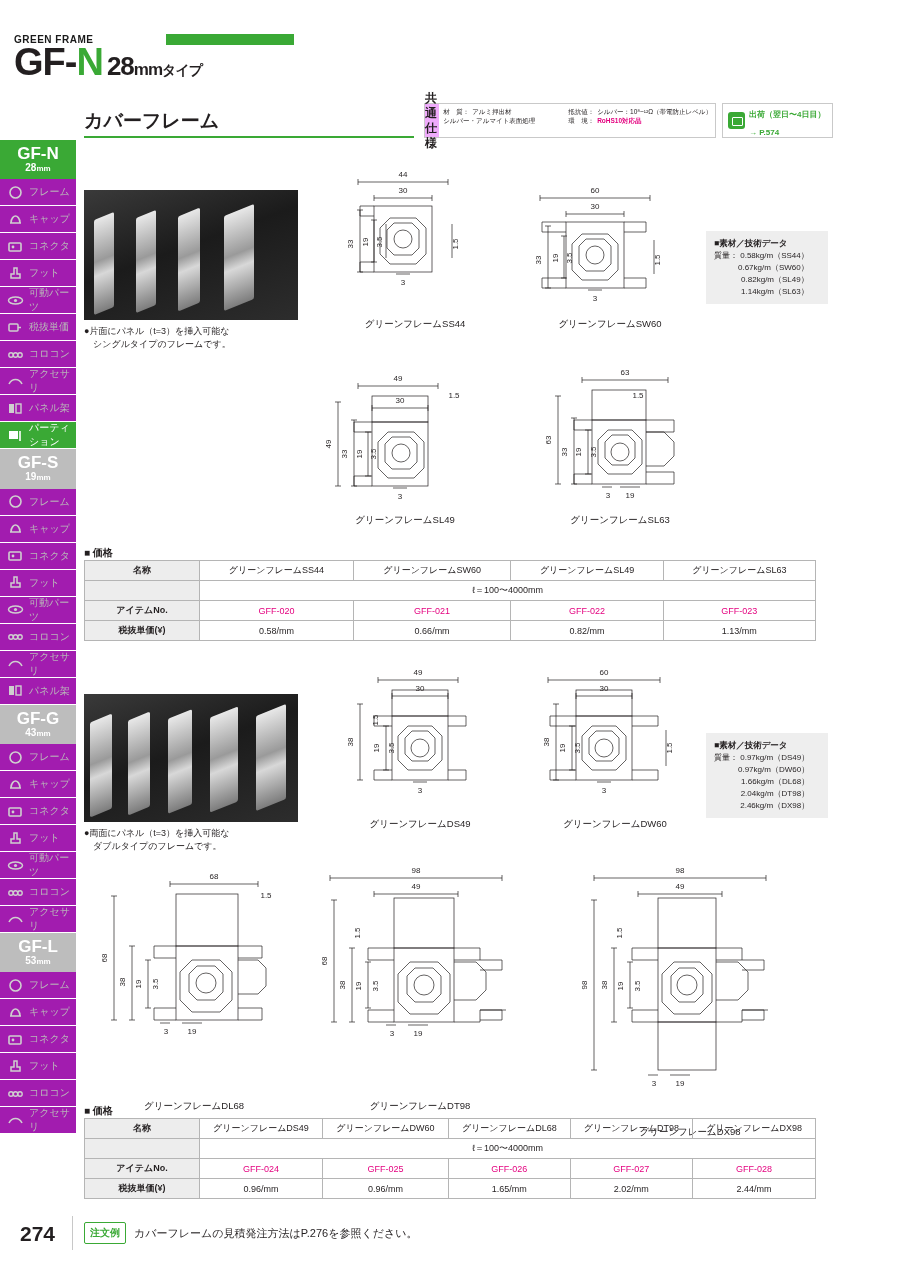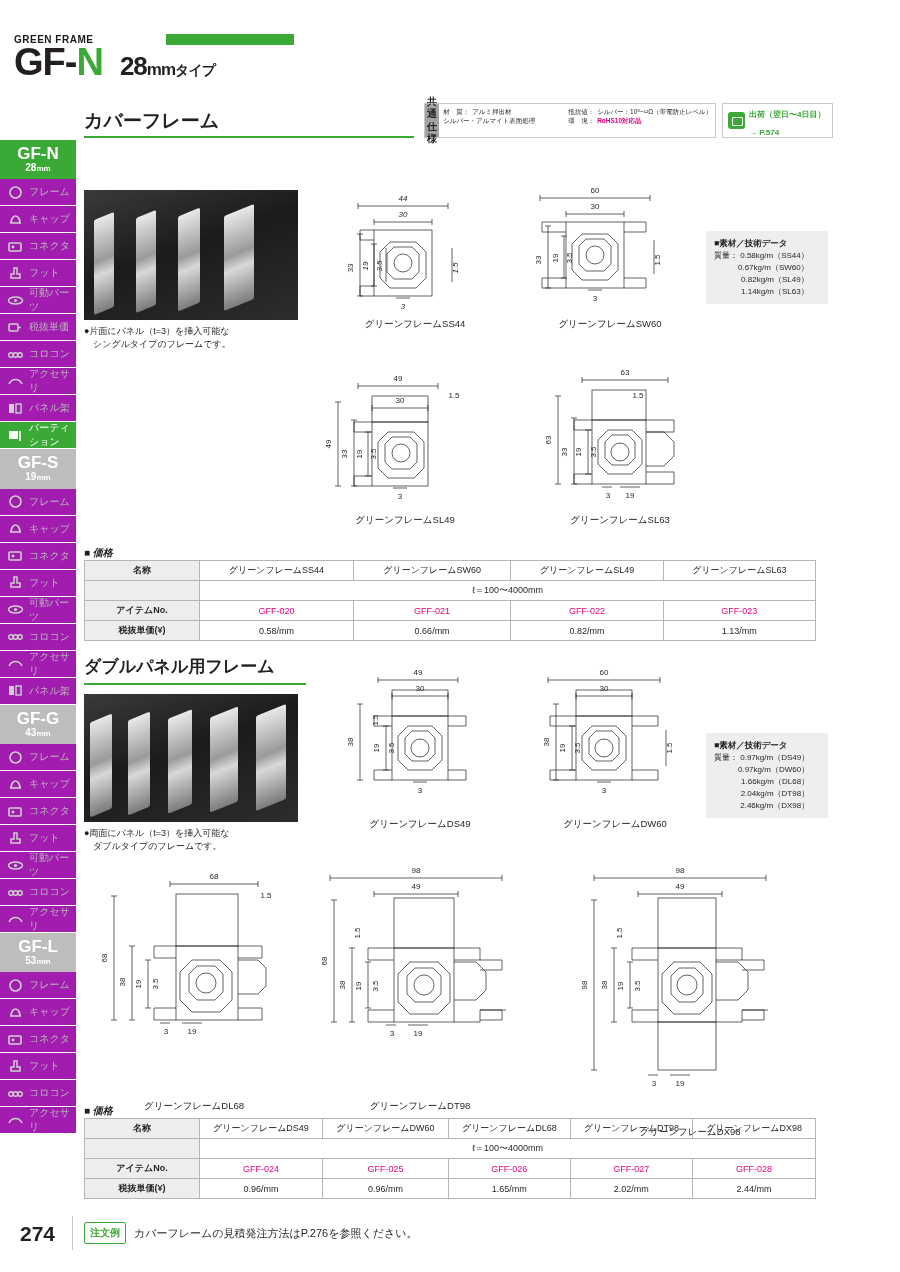--- a/index.html
+++ b/index.html
@@ -8,21 +8,21 @@
     font-family:"Liberation Sans","DejaVu Sans",sans-serif;
     color:#231f20;position:relative;overflow:hidden;
   }
   .page{position:absolute;inset:0;}
 
   
   .hdr{position:absolute;left:14px;top:34px;}
   .hdr .gf-small{font-size:10px;font-weight:bold;color:#1a1a1a;letter-spacing:0.5px;}
   .hdr .gf-main{font-size:38px;font-weight:bold;line-height:0.9;letter-spacing:-1px;}
   .hdr .gf-n{color:#3aa935;}
-  .hdr .size{font-size:26px;font-weight:bold;margin-left:17px;}
+  .hdr .size{font-size:26px;font-weight:bold;margin-left:4px;}
   .hdr .size .mm{font-size:17px;}
   .hdr .size .tp{font-size:14px;}
   .greenbar{position:absolute;left:166px;top:34px;width:128px;height:11px;background:#3aa935;}
 
   
   .sidebar{position:absolute;left:0;top:140px;width:76px;}
   .sb-group-head{
     background:#bdbdbd;color:#ffffff;text-align:center;padding:5px 8px 6px;
     font-weight:bold;line-height:1.05;
   }
@@ -38,21 +38,21 @@
   .sb-item.on{background:#3aa935;color:#ffffff;}
   .sb-ico{width:17px;height:15px;display:inline-block;flex:none;position:relative;}
   .sb-ico svg{display:block;}
 
   
   .cover-title{position:absolute;left:84px;top:108px;font-size:19px;font-weight:bold;}
   .title-rule{position:absolute;left:84px;top:136px;width:330px;height:2px;background:#3aa935;}
 
   
   .specbox{position:absolute;left:424px;top:103px;width:290px;height:33px;border:1px solid #c9c9c9;display:flex;}
-  .specbox .lab{width:34px;background:#a3a3a3;display:flex;flex-direction:column;align-items:center;justify-content:center;font-size:10px;line-height:1.25;font-weight:bold;text-align:center;}
+  .specbox .lab{width:34px;background:#f0abfc;display:flex;flex-direction:column;align-items:center;justify-content:center;font-size:12px;line-height:1.25;font-weight:bold;}
   .specbox .body{flex:1;display:flex;font-size:6.5px;line-height:1.45;padding:3px 3px 0 4px;}
   .specbox .k{color:#231f20;margin-right:3px;white-space:nowrap;}
   .specbox .v{color:#231f20;white-space:nowrap;}
   .specbox .rohs{color:#e4007f;font-weight:bold;}
   .ship{position:absolute;left:722px;top:103px;width:104px;height:33px;border:1px solid #c9c9c9;display:flex;align-items:center;gap:4px;padding-left:5px;}
   .ship .gbox{width:17px;height:17px;background:#3aa935;border-radius:3px;position:relative;flex:none;}
   .ship .gbox:after{content:"";position:absolute;left:4px;top:5px;width:9px;height:7px;border:1.4px solid #fff;border-radius:1px;}
   .ship .t1{font-size:8px;font-weight:bold;color:#3aa935;margin-top:24px;}
   .ship .t2{font-size:8px;font-weight:bold;color:#3aa935;}
 
@@ -67,21 +67,21 @@
 
   
   .databox{position:absolute;background:#eeeeee;font-size:8px;line-height:1.5;padding:6px 8px;margin-top:47px;}
   .databox b{font-size:8.5px;}
   .databox .r{display:block;text-align:right;}
 
   
   .figcap{position:absolute;font-size:9.5px;text-align:center;}
 
   
-  .price-h{position:absolute;font-size:10px;font-weight:bold;font-style:italic;}
+  .price-h{position:absolute;font-size:10px;font-weight:bold;}
   table.price{position:absolute;border-collapse:collapse;font-size:9px;}
   table.price td{border:1px solid #b5b5b5;height:19px;text-align:center;padding:0 2px;}
   table.price td.lab{background:#ededed;font-weight:bold;width:110px;}
   table.price td.len{font-size:9px;}
   table.price td.item{color:#e4007f;}
 
   
   .dw{position:absolute;}
   .dw svg{display:block;overflow:visible;}
 
@@ -452,21 +452,21 @@
       <span>質量：</span>
       <span>
         <span class="r">0.58kg/m（SS44）</span>
         <span class="r">0.67kg/m（SW60）</span>
         <span class="r">0.82kg/m（SL49）</span>
         <span class="r">1.14kg/m（SL63）</span>
       </span>
     </div>
   </div>
 
-  <div class="dw" style="left:330px;top:186px;font-style:italic;">
+  <div class="dw" style="left:330px;top:162px;">
     <svg width="170" height="140">
       <g stroke="#231f20" fill="none" stroke-width="0.7" font-family="Liberation Sans" font-size="8">
         <line x1="28" y1="20" x2="118" y2="20"></line>
           <path d="M28 17v6M118 17v6"></path>
         <text x="73" y="15" text-anchor="middle" stroke="none" fill="#231f20">44</text>
         <line x1="44" y1="36" x2="102" y2="36"></line>
           <path d="M44 33v6M102 33v6"></path>
         <text x="73" y="31" text-anchor="middle" stroke="none" fill="#231f20">30</text>
         <line x1="30" y1="48" x2="30" y2="110"></line>
           <path d="M27 48h6M27 110h6"></path>
@@ -613,24 +613,20 @@
     <tr>
       <td class="lab">税抜単価(¥)</td>
       <td>0.58/mm</td>
       <td>0.66/mm</td>
       <td>0.82/mm</td>
       <td>1.13/mm</td>
     </tr>
   </tbody>
     </table>
 
-  <div class="h2" style="left:84px;top:655px;">
-    <span>ダブルパネル用フレーム</span>
-    <span class="bar"></span>
-  </div>
 
   <div class="photo" style="left:84px;top:694px;width:214px;height:128px;">
     <div class="bar" style="left:6px;top:24px;width:22px;height:95px;transform:skewY(-22deg);"></div>
     <div class="bar" style="left:44px;top:22px;width:22px;height:95px;transform:skewY(-22deg);"></div>
     <div class="bar" style="left:84px;top:20px;width:24px;height:95px;transform:skewY(-22deg);"></div>
     <div class="bar" style="left:126px;top:18px;width:28px;height:95px;transform:skewY(-22deg);"></div>
     <div class="bar" style="left:172px;top:16px;width:30px;height:95px;transform:skewY(-22deg);"></div>
   </div>
   <div class="cap" style="left:84px;top:827px;">
     <div>●両面にパネル（t=3）を挿入可能な</div>

